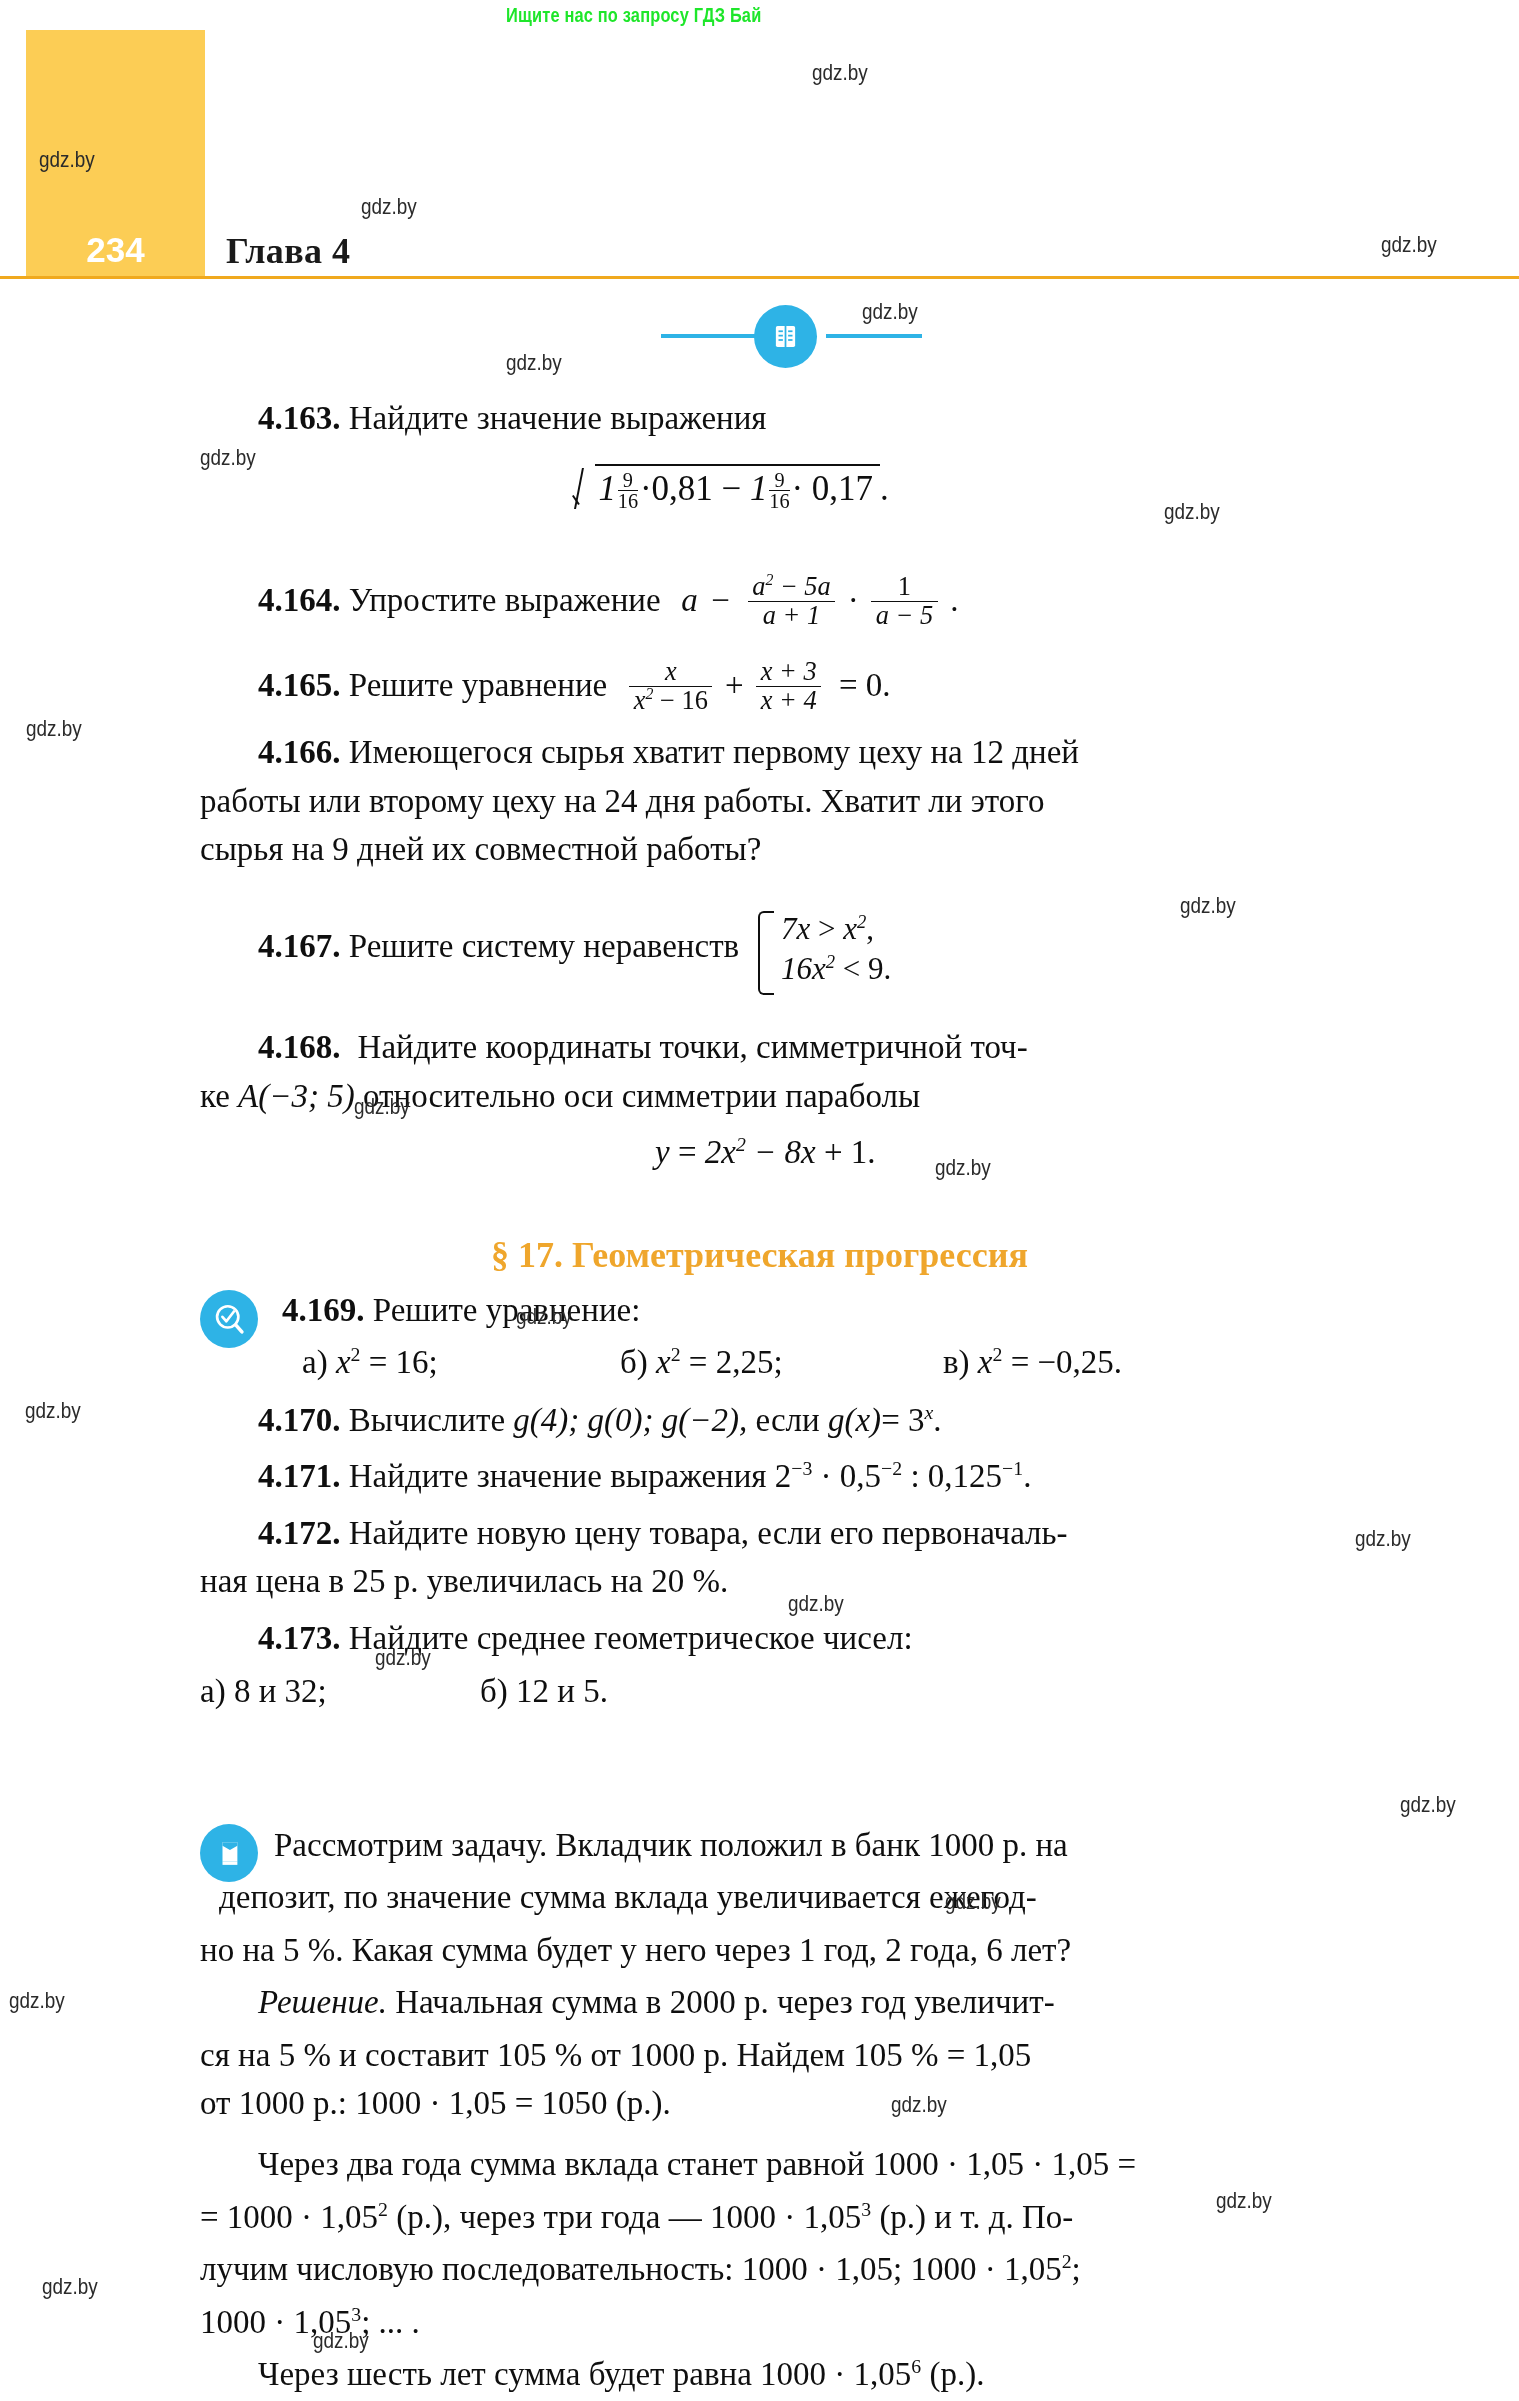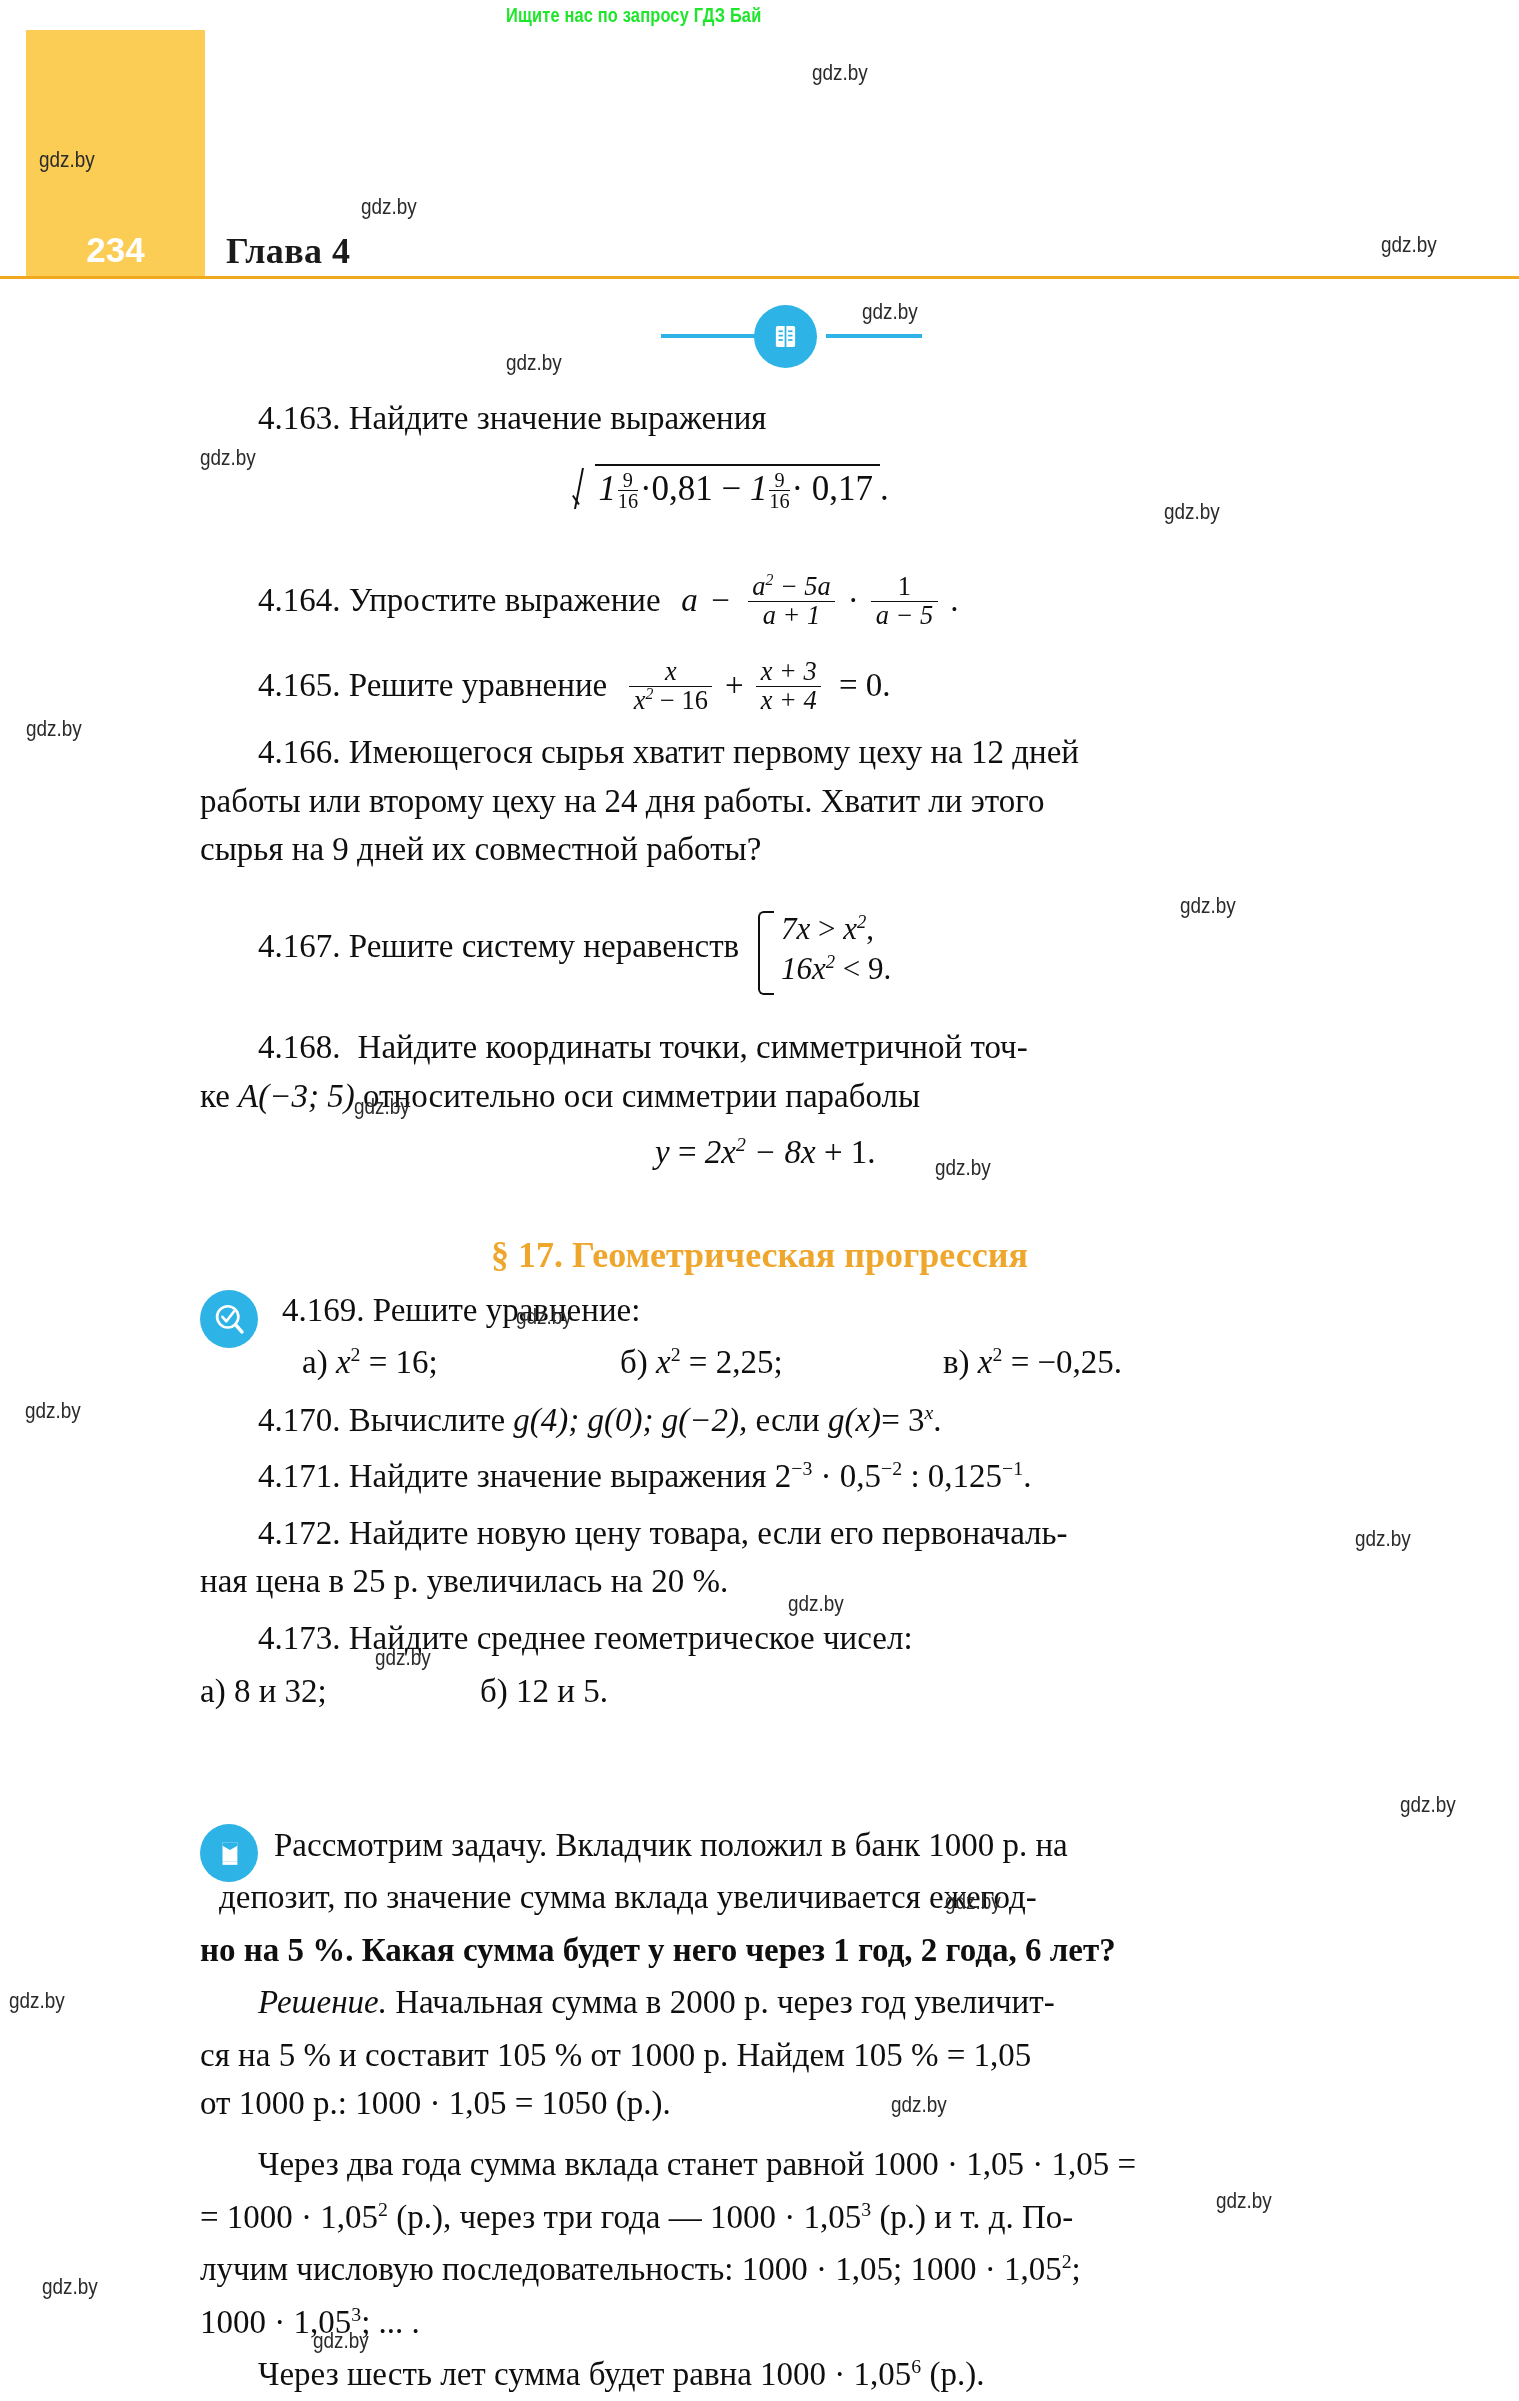--- a/index.html
+++ b/index.html
@@ -103,21 +103,21 @@
 
   
   .par {
     position: absolute;
     font-size: 33px;
     color: #0f0f0f;
     line-height: 1.00;
     white-space: nowrap;
   }
   .par b, .exno {
-    font-weight: 400;
+    font-weight: 700;
   }
   .ital { font-style: italic; }
 
   .math {
     font-family: "Liberation Serif", "DejaVu Serif", serif;
     font-style: italic;
   }
 
   sup { font-size: .60em; vertical-align: super; line-height: 0; font-style: italic;}
   sup.rom { font-style: normal; }
@@ -404,21 +404,21 @@
 
   <div class="round-icon" style="left:200px; top:1547px;">
     <svg width="35" height="35" viewBox="0 0 40 40" aria-hidden="true">
       <rect x="12" y="7" width="17" height="22" fill="#ffffff"></rect>
       <path d="M12 7 h17 v4 l-8.5 5 L12 11 z" fill="#2eb3e6"></path>
       <rect x="12" y="29" width="17" height="4" fill="#ffffff"></rect>
     </svg>
   </div>
   <div class="par" style="left:274px; top:1552px;">Рассмотрим задачу. Вкладчик положил в банк 1000 р. на</div>
   <div class="par" style="left:219px; top:1604px;">депозит, по значение сумма вклада увеличивается ежегод-</div>
-  <div class="par" style="left:200px; top:1657px;font-weight:bold;">но на 5 %. Какая сумма будет у него через 1 год, 2 года, 6 лет?</div>
+  <div class="par" style="left:200px; top:1657px;">но на 5 %. Какая сумма будет у него через 1 год, 2 года, 6 лет?</div>
   <div class="par" style="left:258px; top:1709px;">
     <span class="ital">Решение.</span>
     <span>Начальная сумма в 2000 р. через год увеличит-</span>
   </div>
   <div class="par" style="left:200px; top:1762px;">ся на 5 % и составит 105 % от 1000 р. Найдем 105 % = 1,05</div>
   <div class="par" style="left:200px; top:1810px;">от 1000 р.: 1000 · 1,05 = 1050 (р.).</div>
   <div class="par" style="left:258px; top:1871px;">Через два года сумма вклада станет равной 1000 · 1,05 · 1,05 =</div>
   <div class="par" style="left:200px; top:1924px;">
     <span>= 1000 · 1,05</span><sup class="rom">2</sup>
     <span>(р.), через три года  —   1000 · 1,05</span><sup class="rom">3</sup>

